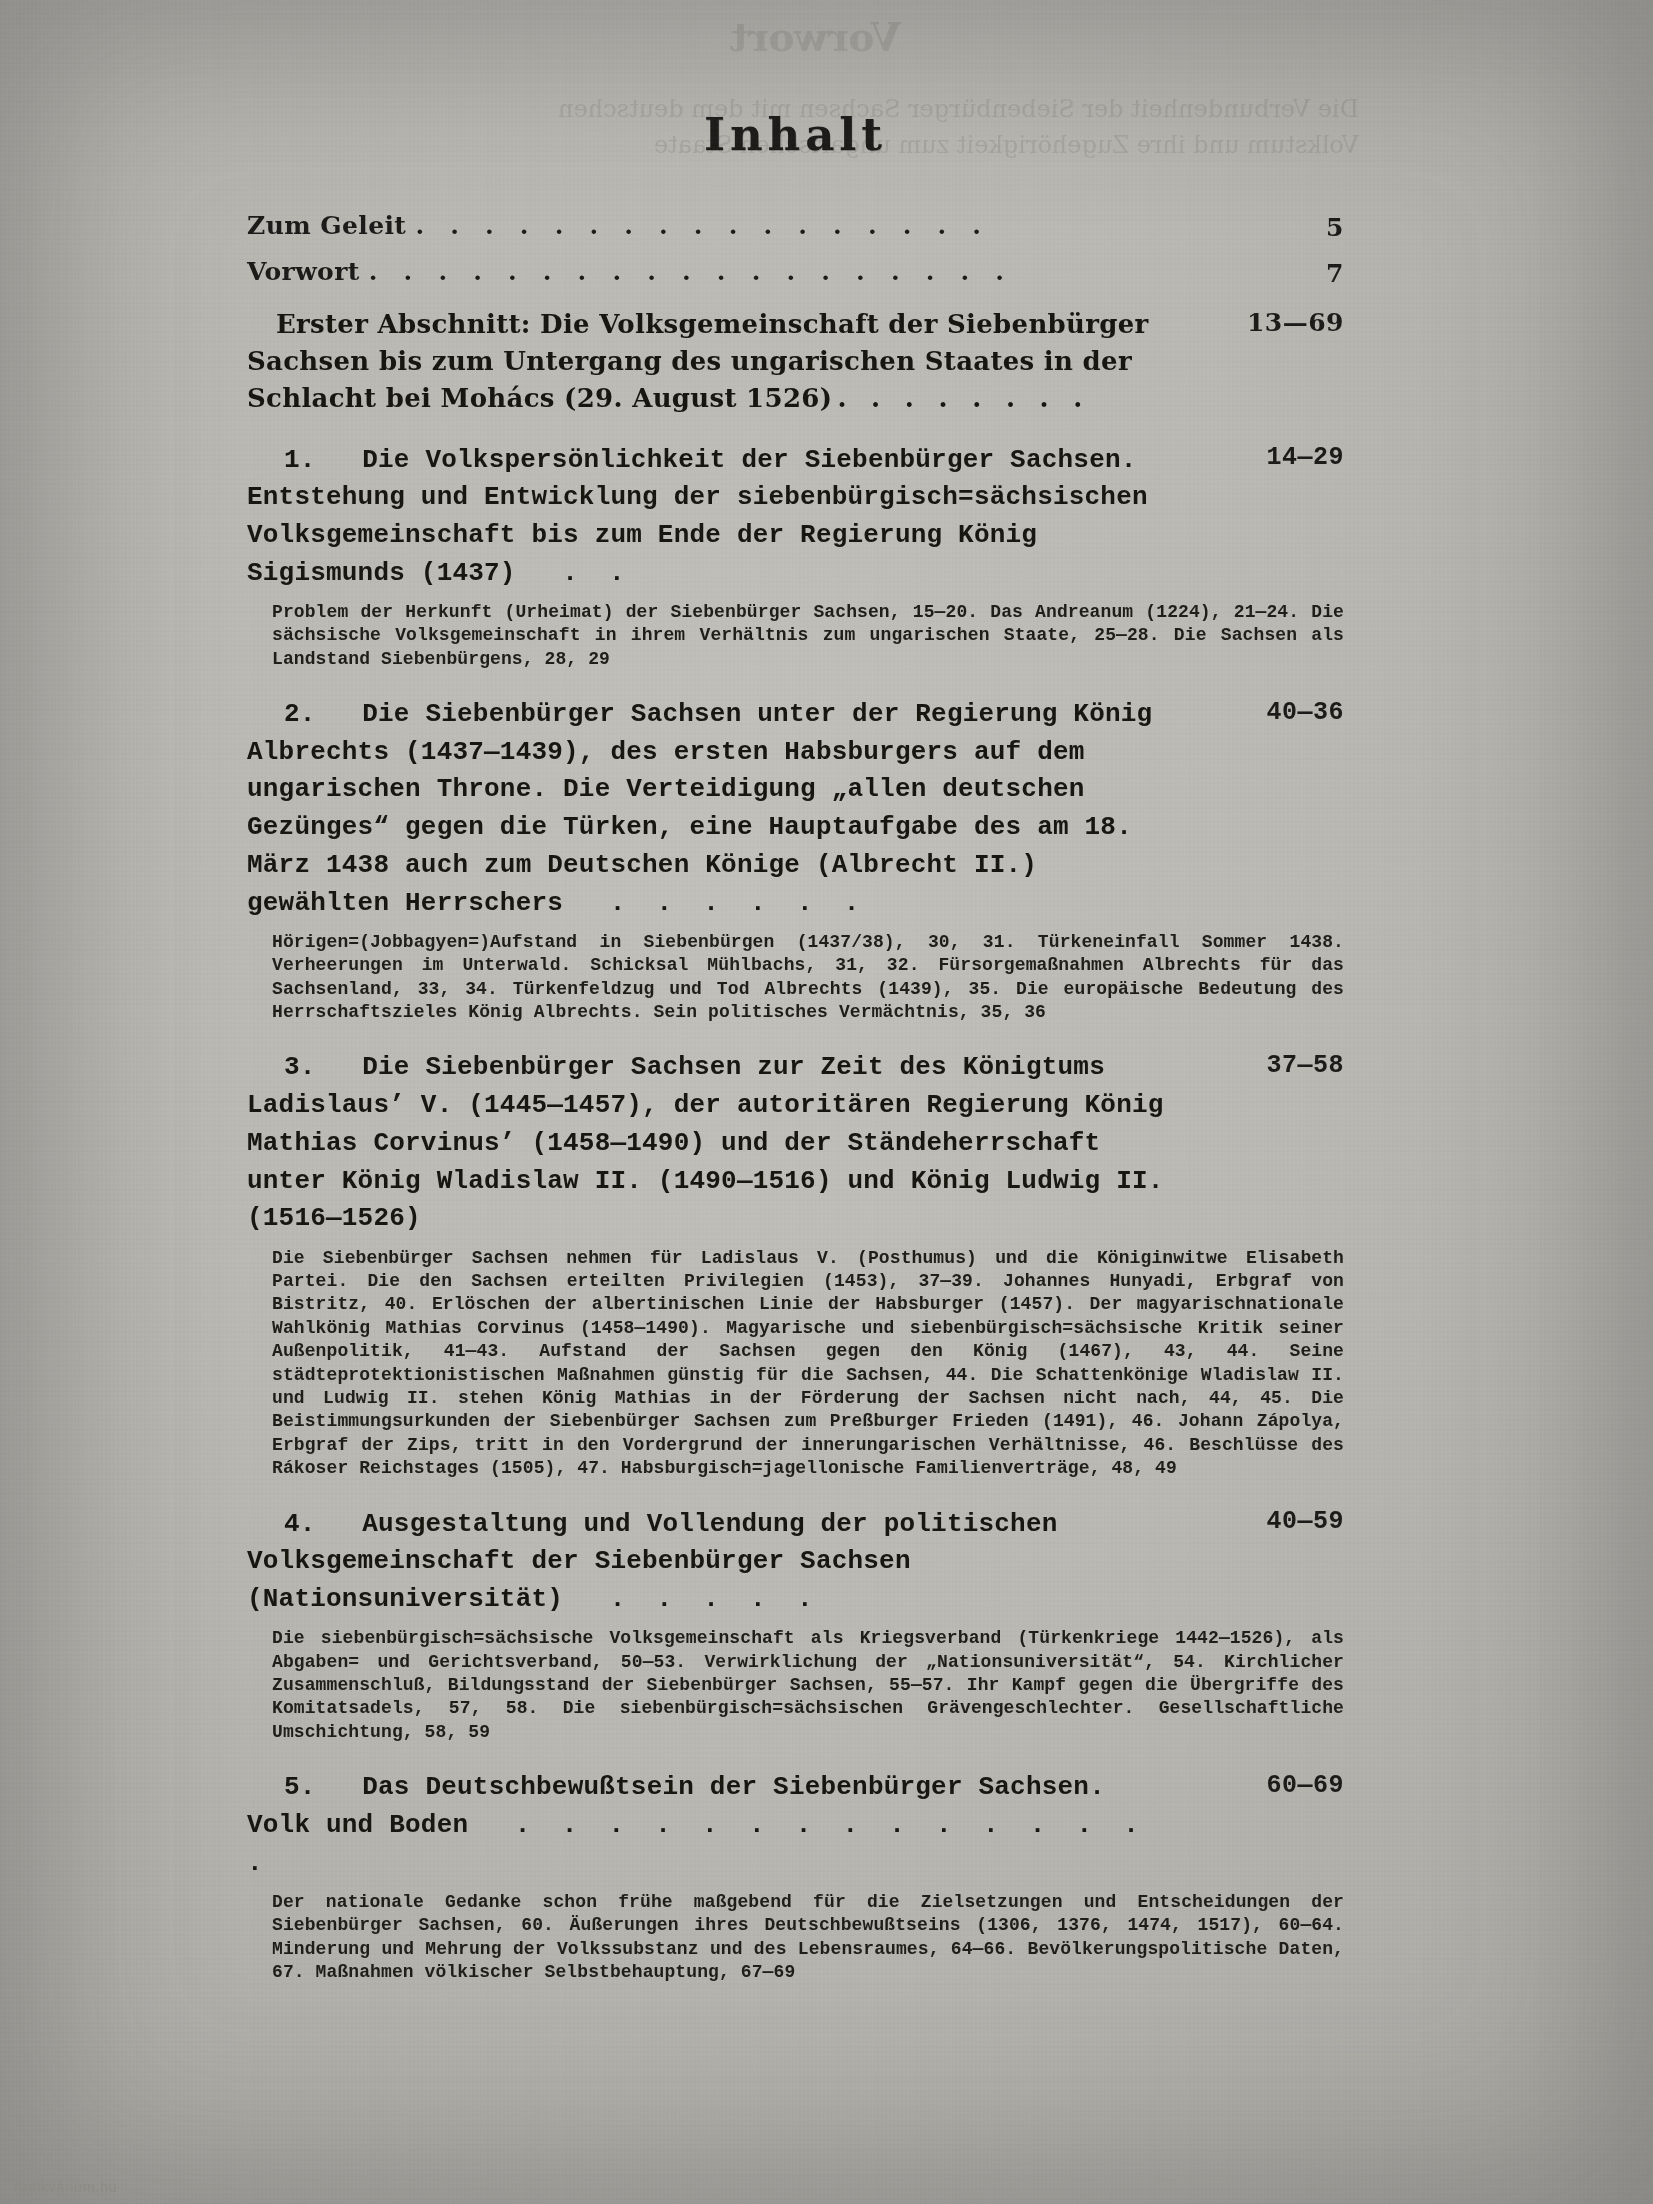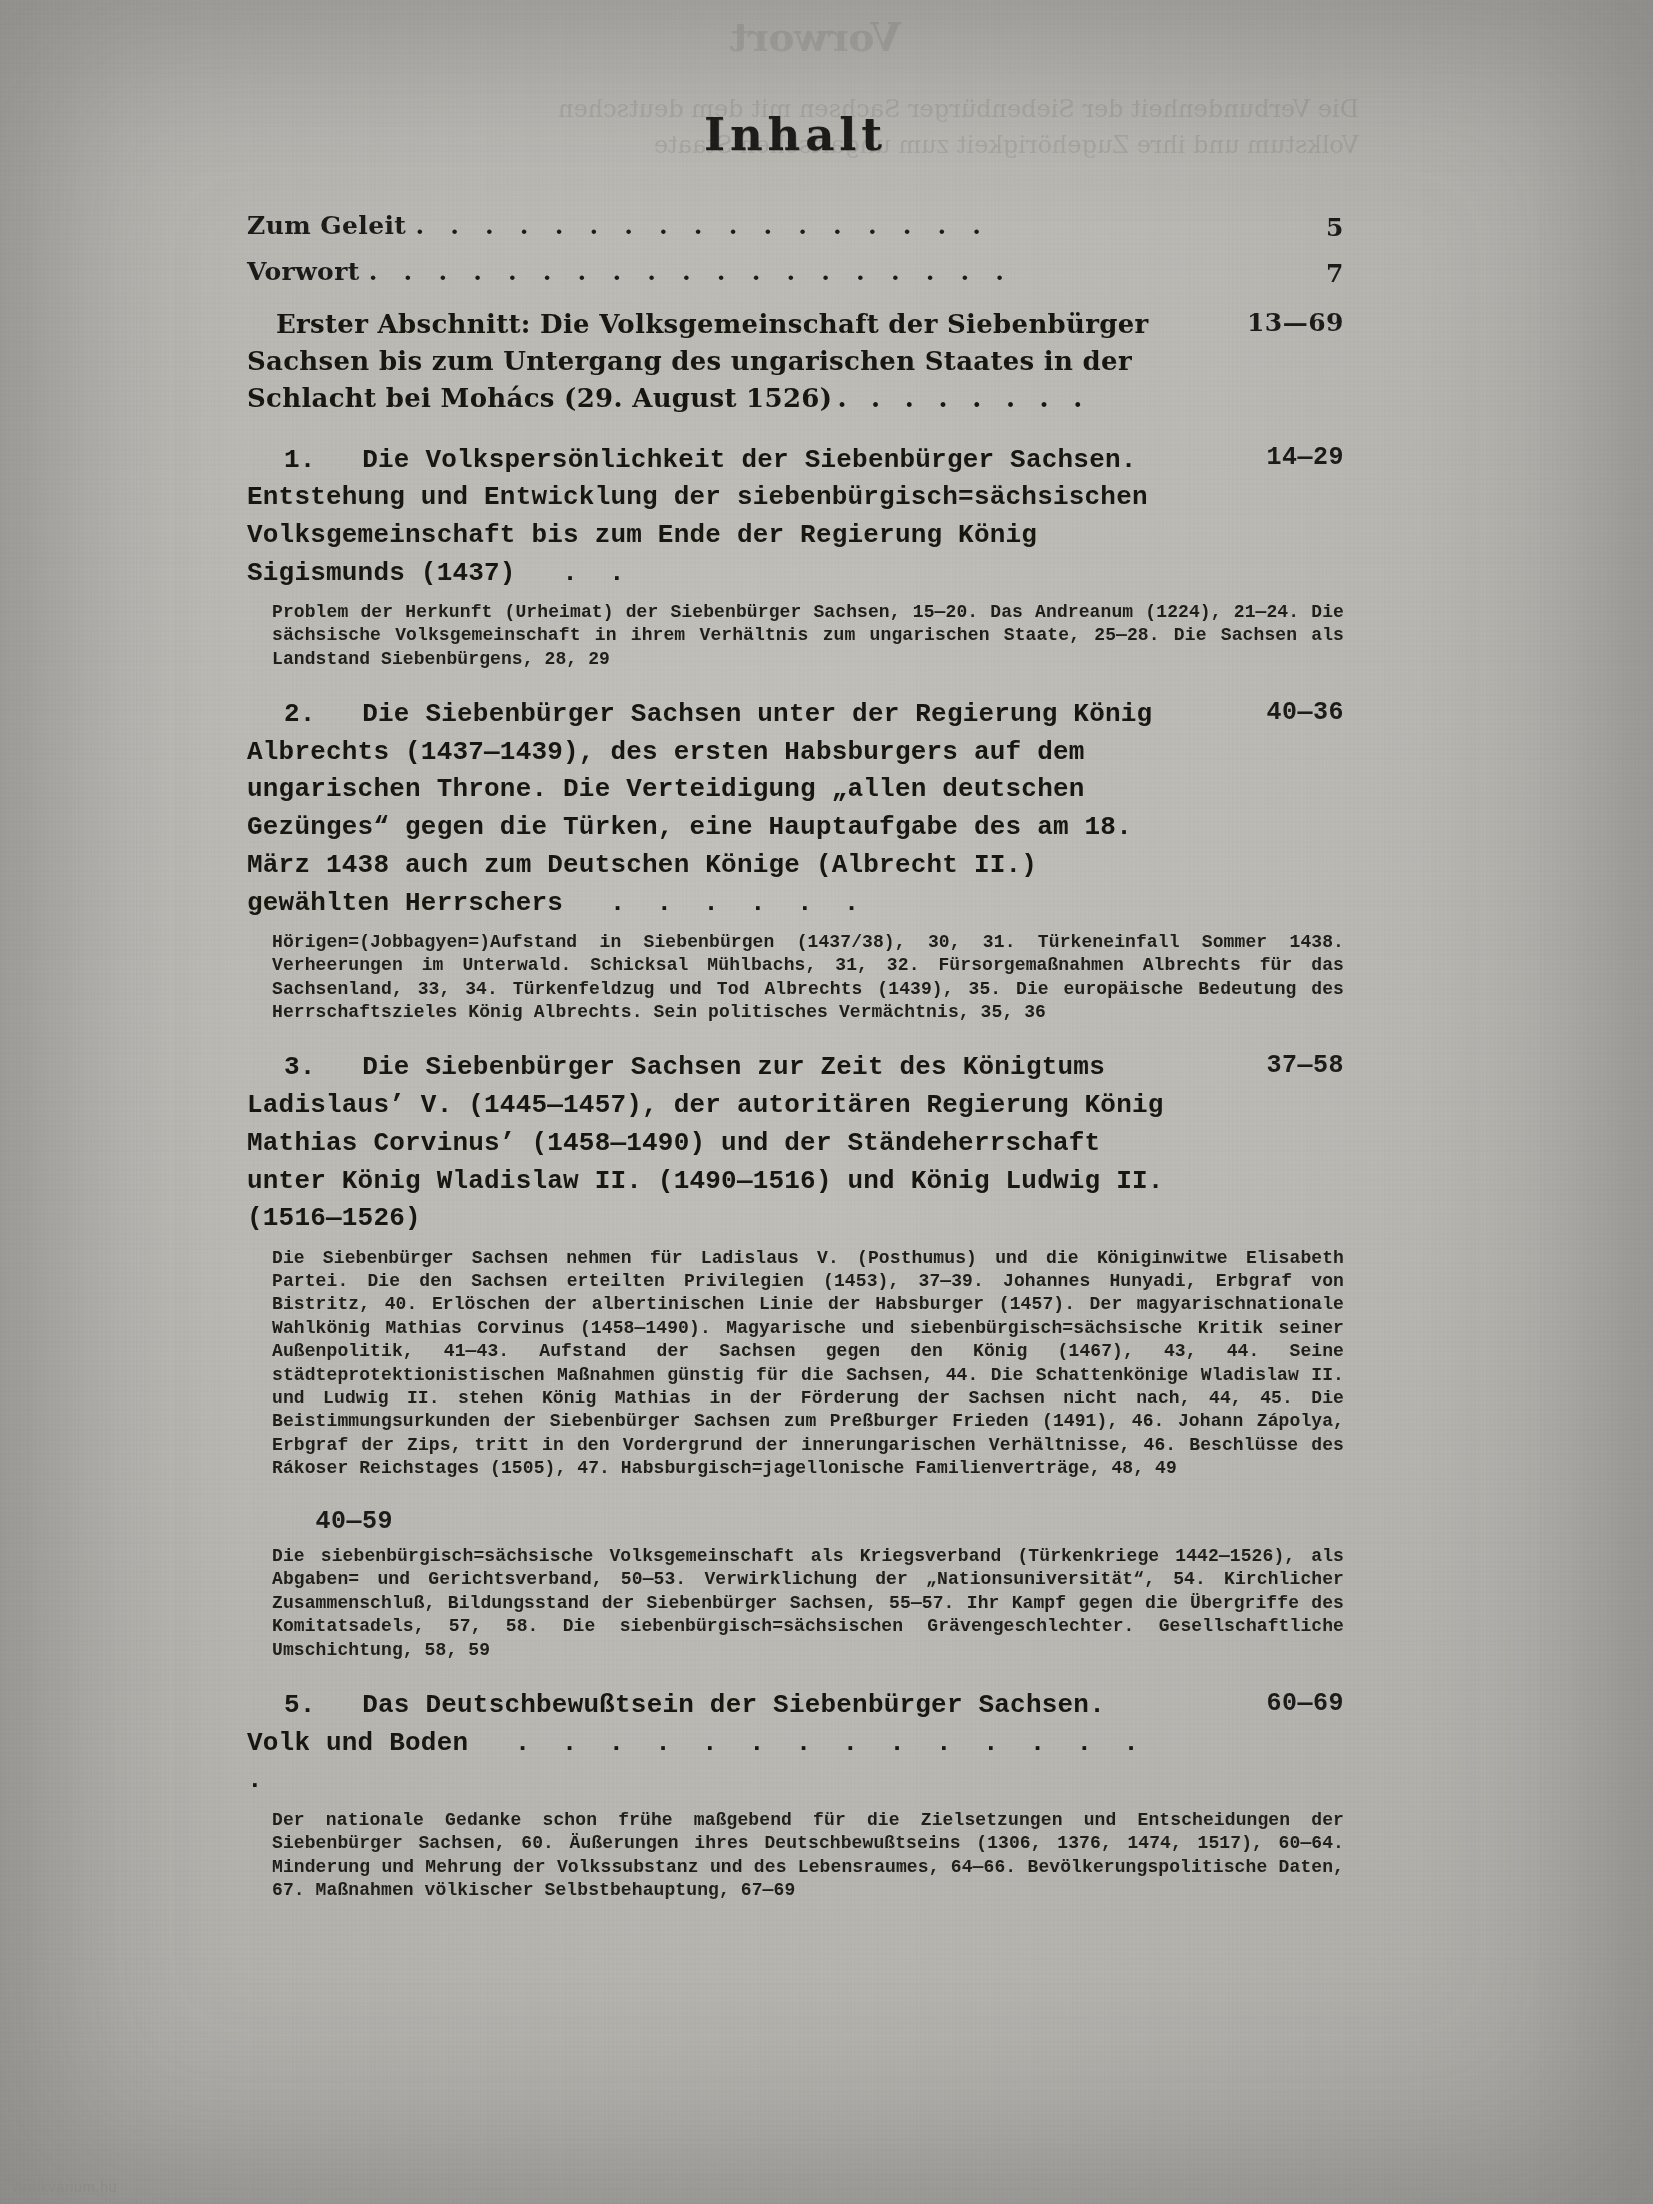--- a/index.html
+++ b/index.html
@@ -235,20 +235,25 @@
           <span class="section-title">Die Siebenbürger Sachsen zur Zeit des Königtums Ladislaus’ V. (1445—1457), der autoritären Regierung König Mathias Corvinus’ (1458—1490) und der Ständeherrschaft unter König Wladislaw II. (1490—1516) und König Ludwig II. (1516—1526)</span>
           <span class="section-title dots-inline"></span>
         </div>
         <div class="pages">37—58</div>
       </div>
       <div class="sub">Die Siebenbürger Sachsen nehmen für Ladislaus V. (Posthumus) und die Königinwitwe Elisabeth Partei. Die den Sachsen erteilten Privilegien (1453), 37—39. Johannes Hunyadi, Erbgraf von Bistritz, 40. Erlöschen der albertinischen Linie der Habsburger (1457). Der magyarischnationale Wahlkönig Mathias Corvinus (1458—1490). Magyarische und siebenbürgisch=sächsische Kritik seiner Außenpolitik, 41—43. Aufstand der Sachsen gegen den König (1467), 43, 44. Seine städteprotektionistischen Maßnahmen günstig für die Sachsen, 44. Die Schattenkönige Wladislaw II. und Ludwig II. stehen König Mathias in der Förderung der Sachsen nicht nach, 44, 45. Die Beistimmungsurkunden der Siebenbürger Sachsen zum Preßburger Frieden (1491), 46. Johann Zápolya, Erbgraf der Zips, tritt in den Vordergrund der innerungarischen Verhältnisse, 46. Beschlüsse des Rákoser Reichstages (1505), 47. Habsburgisch=jagellonische Familienverträge, 48, 49</div>
     </div>
 
     <div class="entry section">
       <div class="row">
+        <div class="text">
+          <span class="section-title">4.</span>
+          <span class="section-title">Ausgestaltung und Vollendung der politischen Volksgemeinschaft der Siebenbürger Sachsen (Nationsuniversität)</span>
+          <span class="section-title dots-inline">. . . . .</span>
+        </div>
         <div class="pages">40—59</div>
       </div>
       <div class="sub">Die siebenbürgisch=sächsische Volksgemeinschaft als Kriegsverband (Türkenkriege 1442—1526), als Abgaben= und Gerichtsverband, 50—53. Verwirklichung der „Nationsuniversität“, 54. Kirchlicher Zusammenschluß, Bildungsstand der Siebenbürger Sachsen, 55—57. Ihr Kampf gegen die Übergriffe des Komitatsadels, 57, 58. Die siebenbürgisch=sächsischen Grävengeschlechter. Gesellschaftliche Umschichtung, 58, 59</div>
     </div>
 
     <div class="entry section">
       <div class="row">
         <div class="text">
           <span class="section-title">5.</span>
           <span class="section-title">Das Deutschbewußtsein der Siebenbürger Sachsen. Volk und Boden</span>

